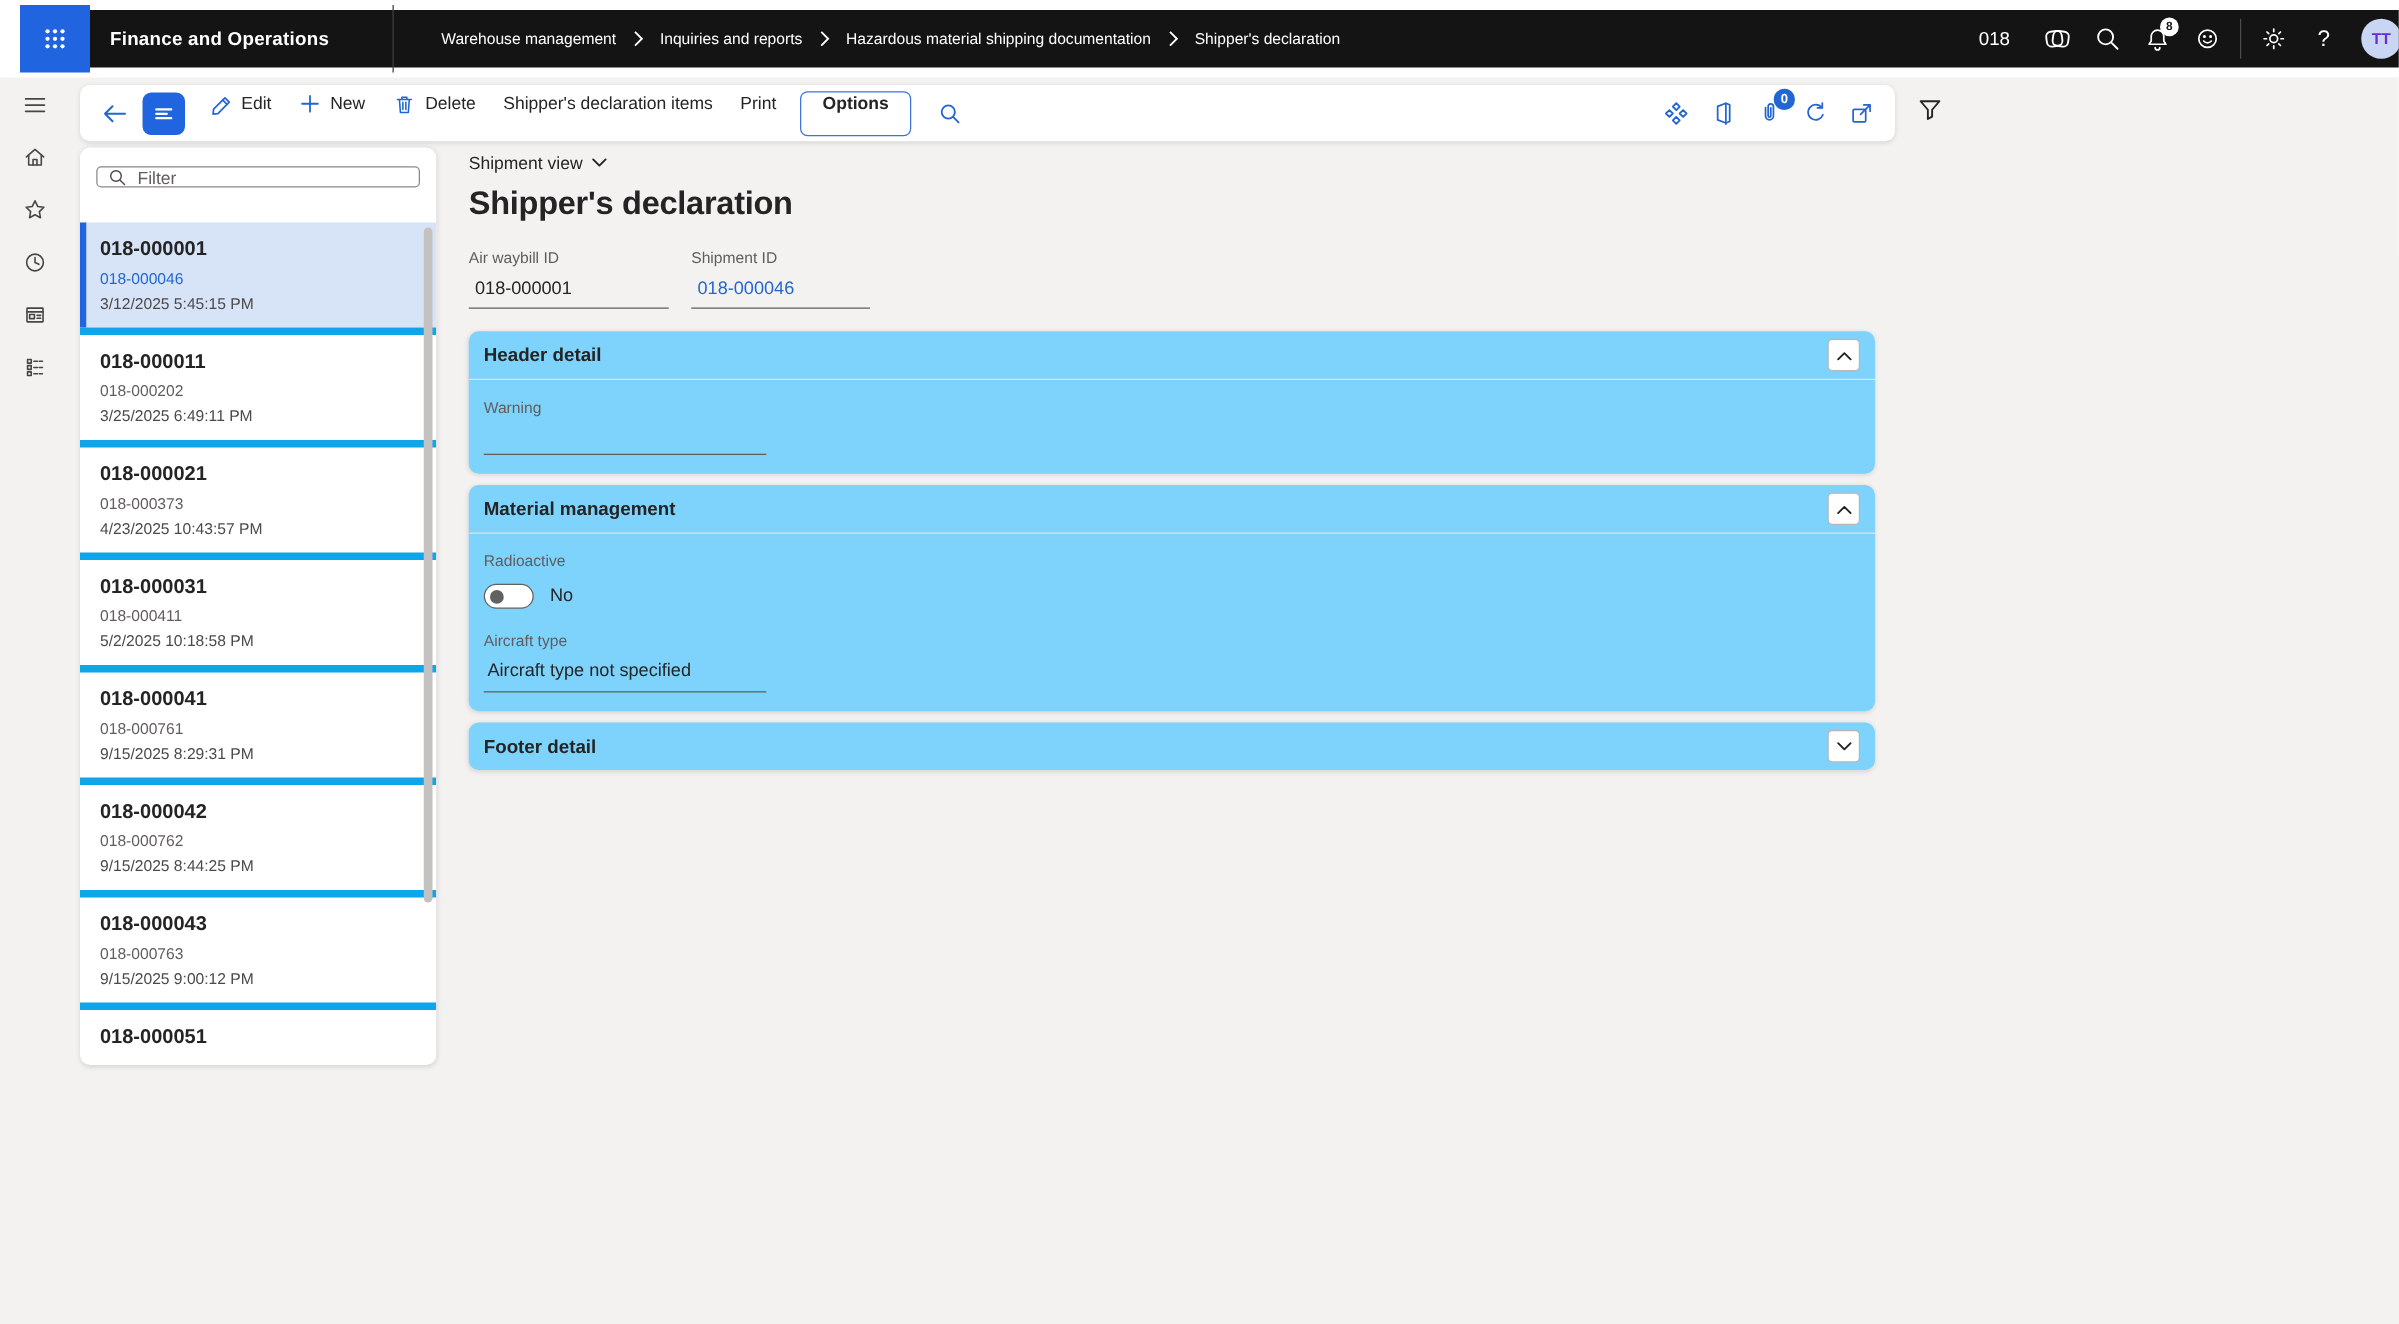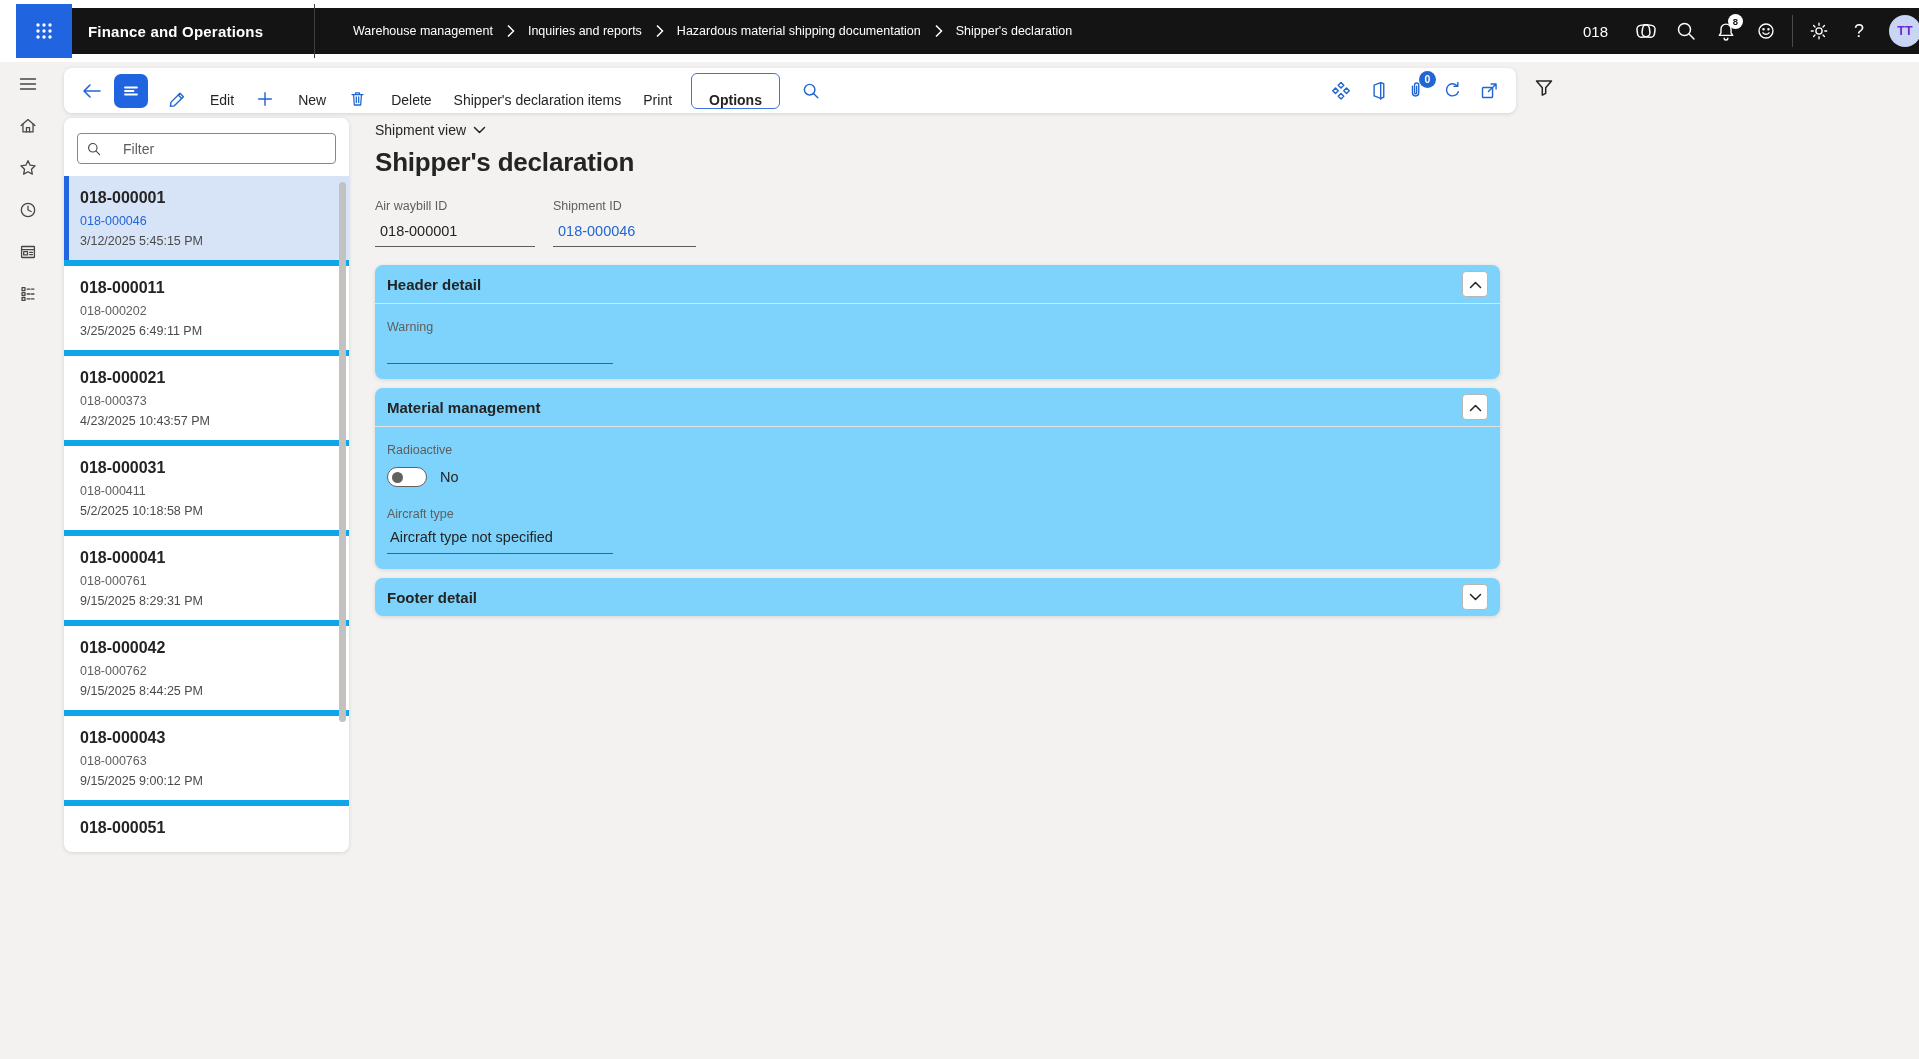--- a/index.html
+++ b/index.html
@@ -35,34 +35,34 @@
   .rail-btn { width:44px; height:40px; display:flex; align-items:center; justify-content:center; cursor:pointer; margin-bottom:2px; border-radius:4px; }
   .rail-btn svg { stroke:#484644; fill:none; stroke-width:1.4; stroke-linecap:round; stroke-linejoin:round; }
 
   
   .action-bar { position:absolute; left:64px; top:68px; width:1452px; height:45px; background:#fff; border-radius:8px;
                 box-shadow:0 1px 4px rgba(0,0,0,.12); display:flex; align-items:center; padding:0 10px; z-index:4; }
   .ab-icon-btn { width:34px; height:34px; display:flex; align-items:center; justify-content:center; cursor:pointer; border-radius:4px; }
   .ab-icon-btn svg, .ab-btn svg { stroke:#2266d3; fill:none; stroke-width:1.6; stroke-linecap:round; stroke-linejoin:round; }
   .pane-btn { width:34px; height:34px; background:#2064e0; border-radius:7px; display:flex; align-items:center; justify-content:center; cursor:pointer; margin:0 8px 0 6px; }
   .pane-btn svg { stroke:#fff; stroke-width:1.8; stroke-linecap:round; }
-  .ab-btn { display:flex; align-items:flex-end; gap:24px; font-size:14px; color:#242424; padding:0 11px; height:34px; cursor:pointer; border-radius:4px; white-space:nowrap; }
+  .ab-btn { display:flex; align-items:flex-start; gap:7px; font-size:14px; color:#242424; padding:0 11px; height:34px; cursor:pointer; border-radius:4px; white-space:nowrap; }
   .options-btn { border:1.5px solid #3f74d8; border-radius:6px; height:36px; padding:0 17px; font-weight:600; margin-left:8px; }
   .ab-right { margin-left:auto; display:flex; align-items:center; gap:3px; }
   .attach-wrap { position:relative; }
   .attach-badge { position:absolute; top:-3px; right:-4px; min-width:17px; height:17px; background:#2266d3; color:#fff; border-radius:9px;
                   font-size:10.5px; font-weight:700; display:flex; align-items:center; justify-content:center; padding:0 4px; }
   .filter-funnel { position:absolute; left:1527px; top:71px; width:34px; height:34px; display:flex; align-items:center; justify-content:center; cursor:pointer; z-index:4;}
   .filter-funnel svg { stroke:#242424; fill:none; stroke-width:1.5; stroke-linejoin:round; }
 
   
   .list-card { position:absolute; left:64px; top:118px; width:285px; height:734px; background:#fff; border-radius:8px;
                box-shadow:0 1px 4px rgba(0,0,0,.12); overflow:hidden; z-index:3; }
-  .filter-wrap { margin:15px 13px 12px 13px; height:31px; border:1px solid #8a8886; border-radius:4px;
-                 display:flex; align-items:center; padding:0 8px; gap:19px; background:#fff; }
+  .filter-wrap { margin:15px 13px 28px 13px; height:17px; border:1px solid #8a8886; border-radius:4px;
+                 display:flex; align-items:center; padding:0 8px; gap:6px; background:#fff; }
   .filter-wrap svg { stroke:#484644; fill:none; stroke-width:1.4; stroke-linecap:round; flex:none; }
   .filter-wrap input { border:none; outline:none; font-size:14px; width:100%; color:#242424; font-family:"Liberation Sans", sans-serif; background:transparent; }
   .filter-wrap input::placeholder { color:#605e5c; }
   .list-item { position:relative; padding:13px 14px 12px 16px; cursor:pointer; border-top:6px solid #0ea5e9; }
   .list-item:first-of-type { border-top:none; }
   .li-id { font-size:16px; font-weight:700; color:#242424; margin-bottom:7px; }
   .li-sub { font-size:12.5px; color:#605e5c; margin-bottom:6px; }
   .li-date { font-size:12.5px; color:#4c4a48; }
   .list-item.selected { background:#d7e4f8; border-top:none; }
   .list-item.selected::before { content:""; position:absolute; left:0; top:0; bottom:0; width:5px; background:#2064e0; }

